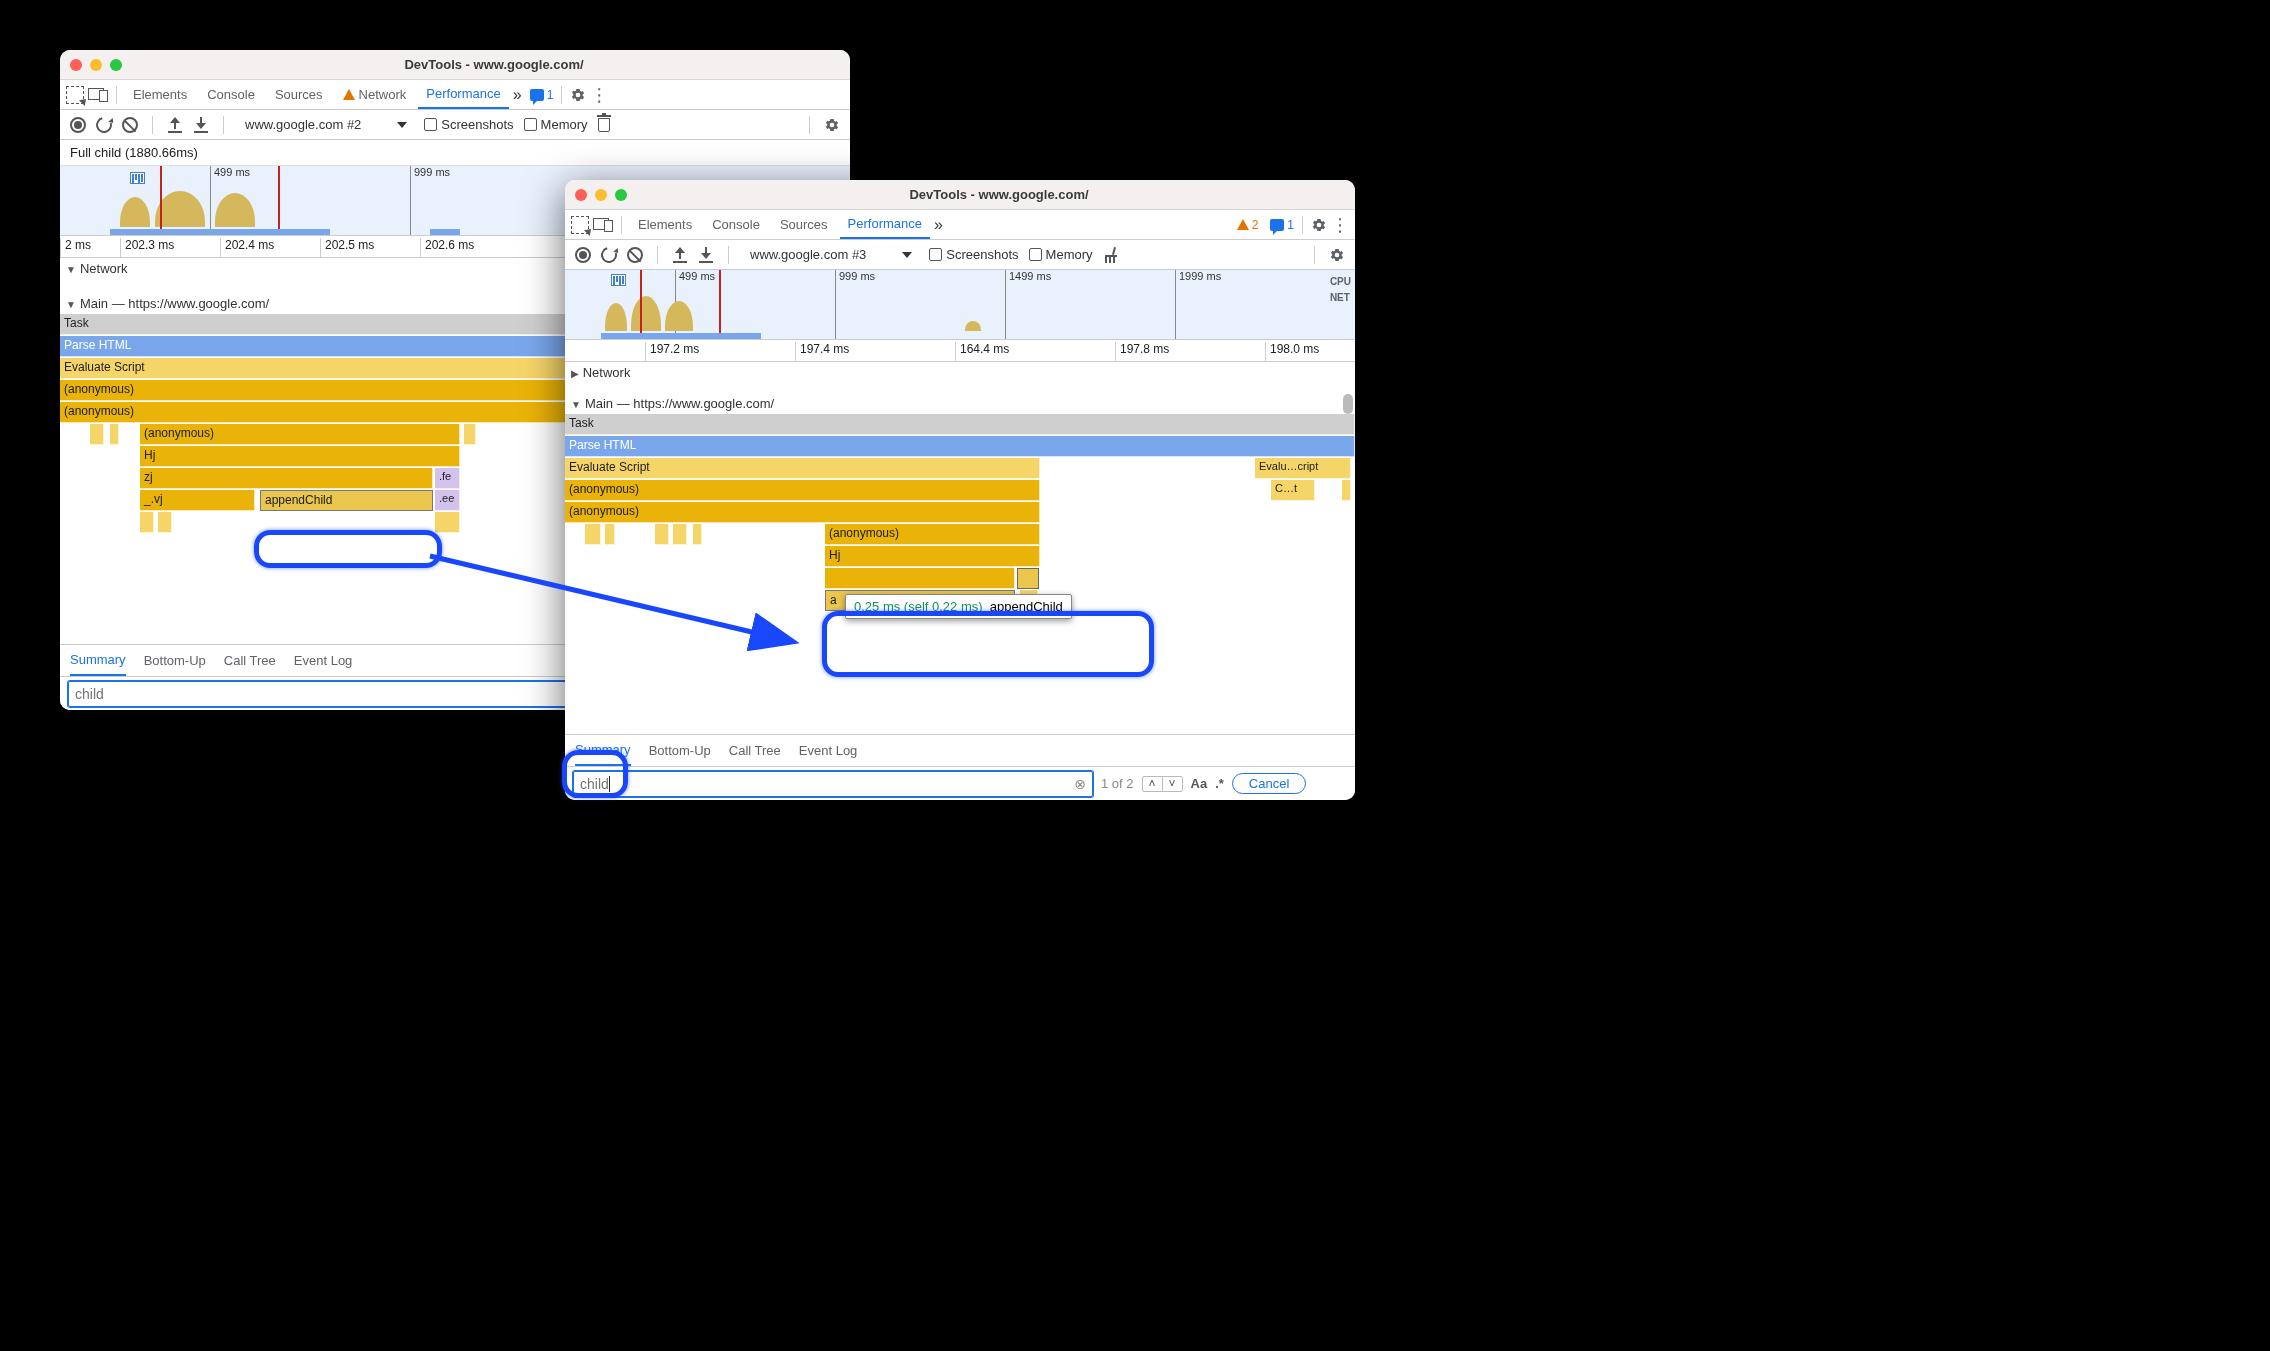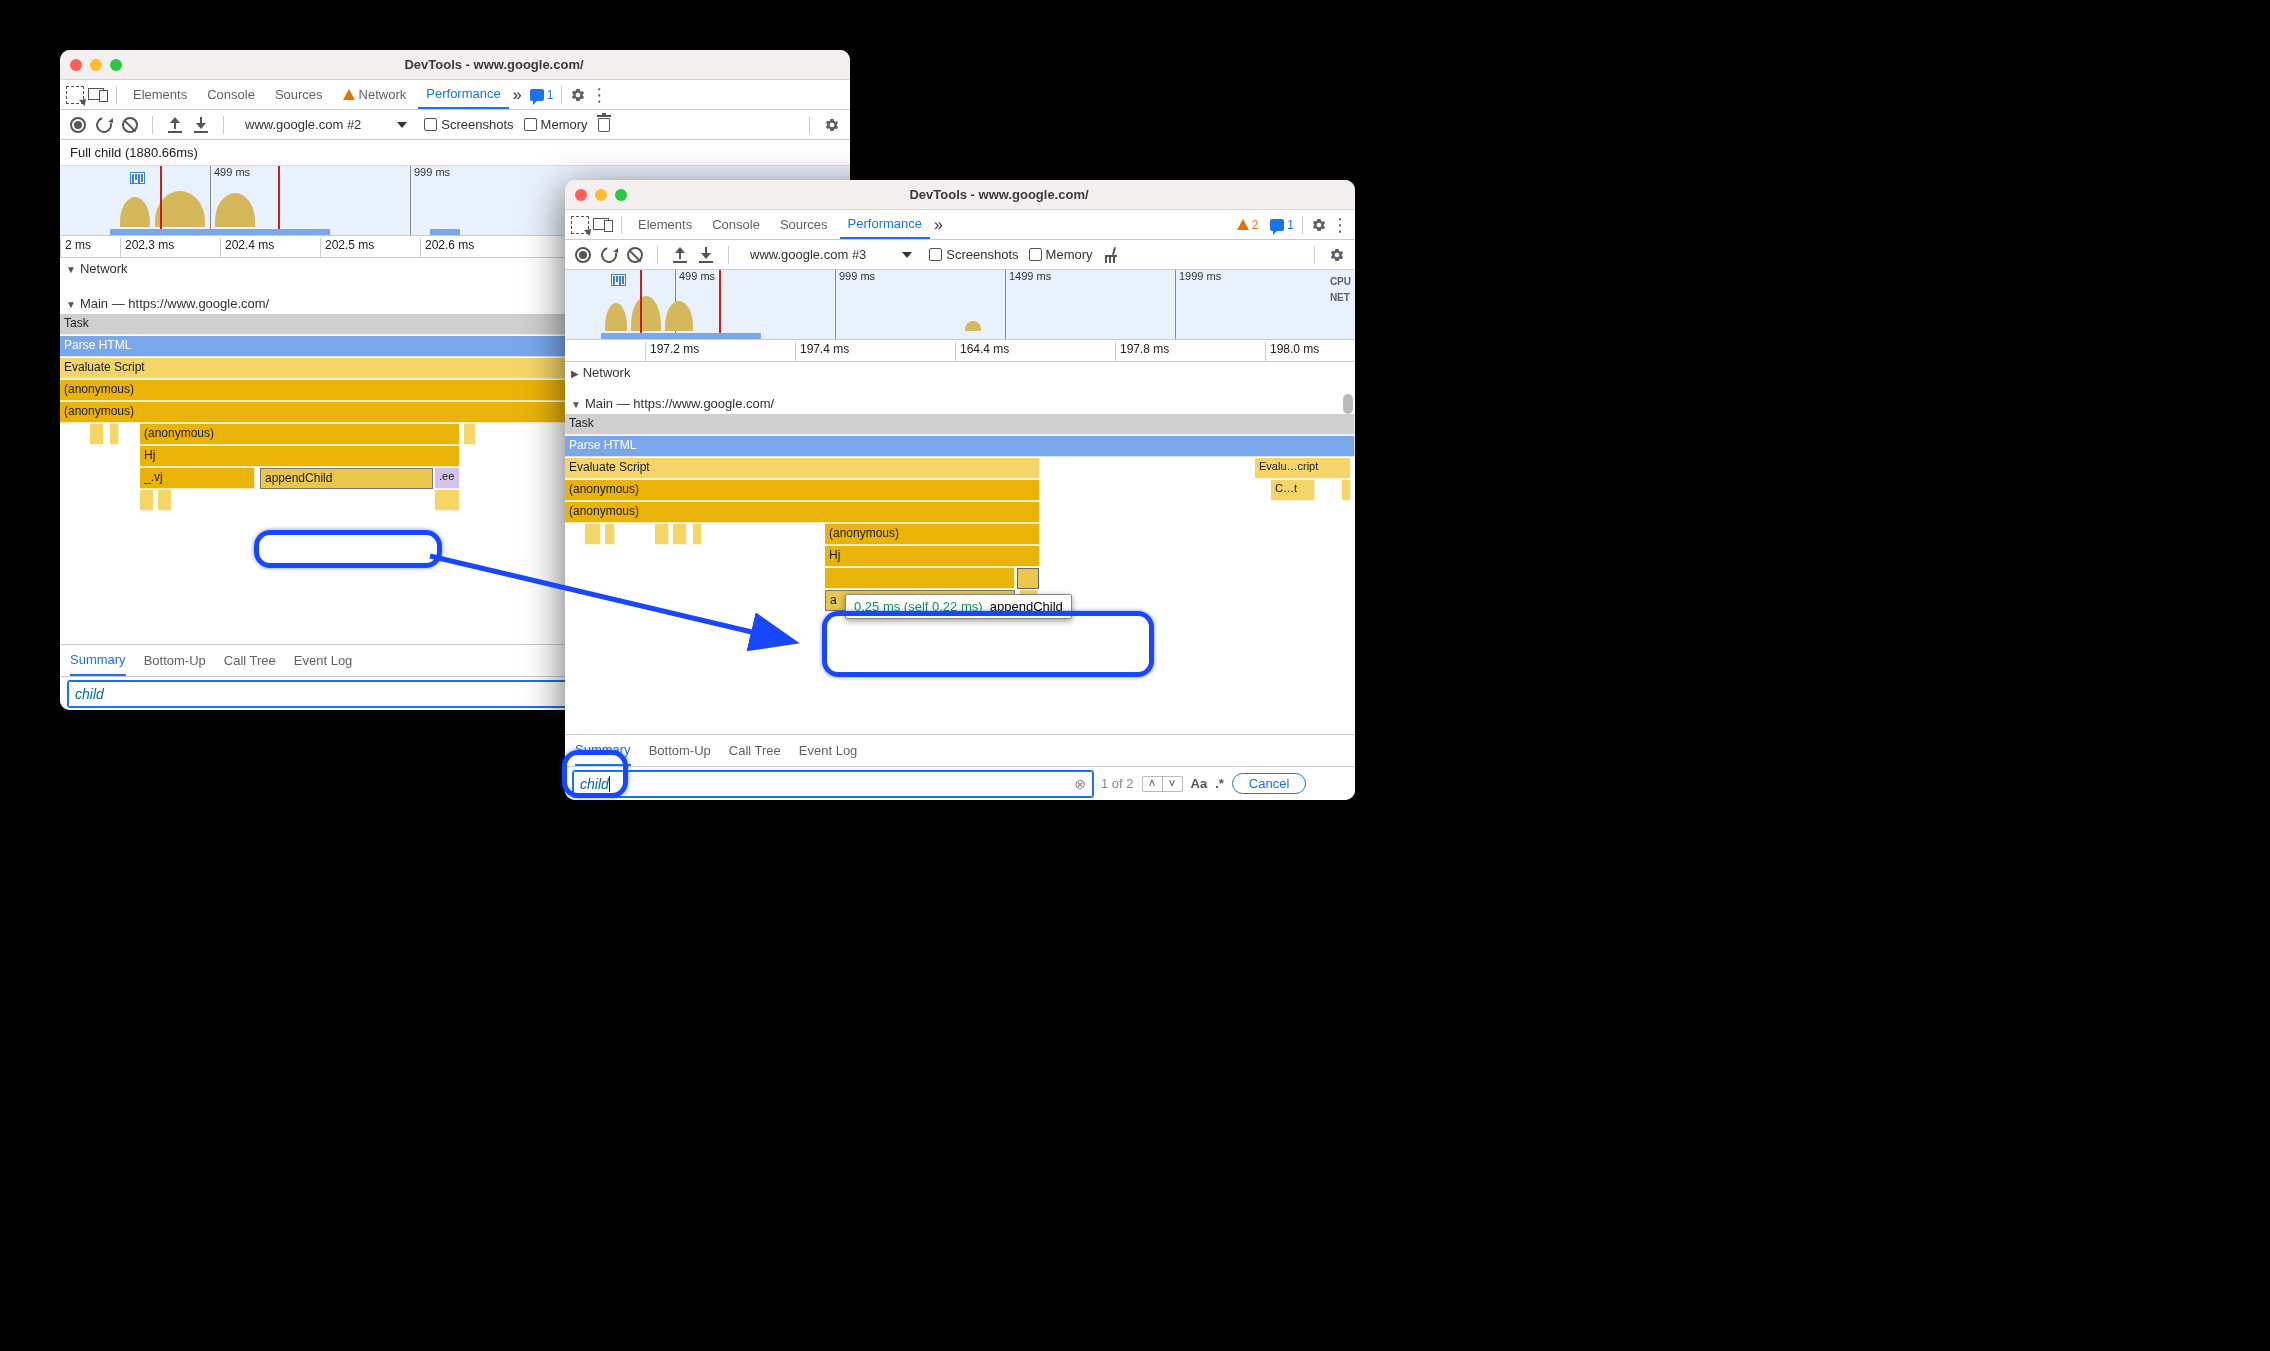--- a/index.html
+++ b/index.html
@@ -266,21 +266,21 @@
   }
   .search-input {
     flex:1;
     height:26px;
     border:1px solid #bbb;
     border-radius:2px;
     display:flex; align-items:center; padding:0 6px;
     font-size:14px;
   }
   .search-input.focus { border:1px solid #1a73e8; box-shadow:0 0 0 1px #1a73e8;}
-  .search-input .text { flex:1; color:#0369a1;font-style:italic; }
+  .search-input .text { flex:1; color:#737373; }
   .search-input .clear-x { color:#888; font-size:14px; cursor:pointer; }
   .search-input .caret { width:1px; height:16px; background:#202124; animation: blink 1s step-end infinite; }
   @keyframes blink { 50% { opacity:0; } }
   .nav-btns { display:flex; border:1px solid #bbb; border-radius:2px; overflow:hidden;}
   .nav-btns span { padding:0 6px; font-size:12px; color:#555; cursor:pointer; }
   .nav-btns span + span { border-left:1px solid #bbb; }
   .cancel-btn {
     border:1.5px solid #1a73e8; color:#1a73e8;
     border-radius:16px; padding:2px 16px; font-size:13px; cursor:pointer;
     background:#fff;
@@ -433,20 +433,24 @@
     <div class="flame-strip">
        <div class="flame-block col-yellow" style="left:30px; width:14px;"></div>
        <div class="flame-block col-yellow" style="left:50px; width:8px;"></div>
        <div class="flame-block col-purple-lt" style="left:80px; width:320px;"><span>(anonymous)</span></div>
        <div class="flame-block col-yellow" style="left:404px; width:12px;"></div>
     </div>
     <div class="flame-strip">
        <div class="flame-block col-purple-lt" style="left:80px; width:320px;"><span>Hj</span></div>
     </div>
     <div class="flame-strip">
+       <div class="flame-block col-purple-lt" style="left:80px; width:293px;"><span>zj</span></div>
+       <div class="flame-block col-purple" style="left:375px; width:25px; font-size:11px;"><span>.fe</span></div>
+    </div>
+    <div class="flame-strip">
        <div class="flame-block col-purple-lt" style="left:80px; width:115px;"><span>_.vj</span></div>
        <div class="flame-block col-yellow-d" style="left:200px; width:173px; border:1px solid #777;"><span>appendChild</span></div>
        <div class="flame-block col-purple" style="left:375px; width:25px; font-size:11px;"><span>.ee</span></div>
     </div>
     <div class="flame-strip">
        <div class="flame-block col-yellow" style="left:80px; width:14px;"></div>
        <div class="flame-block col-yellow" style="left:98px; width:14px;"></div>
        <div class="flame-block col-yellow" style="left:375px; width:25px;"></div>
     </div>
     <div class="scrollbar-sim" style="top:52px;"></div>

